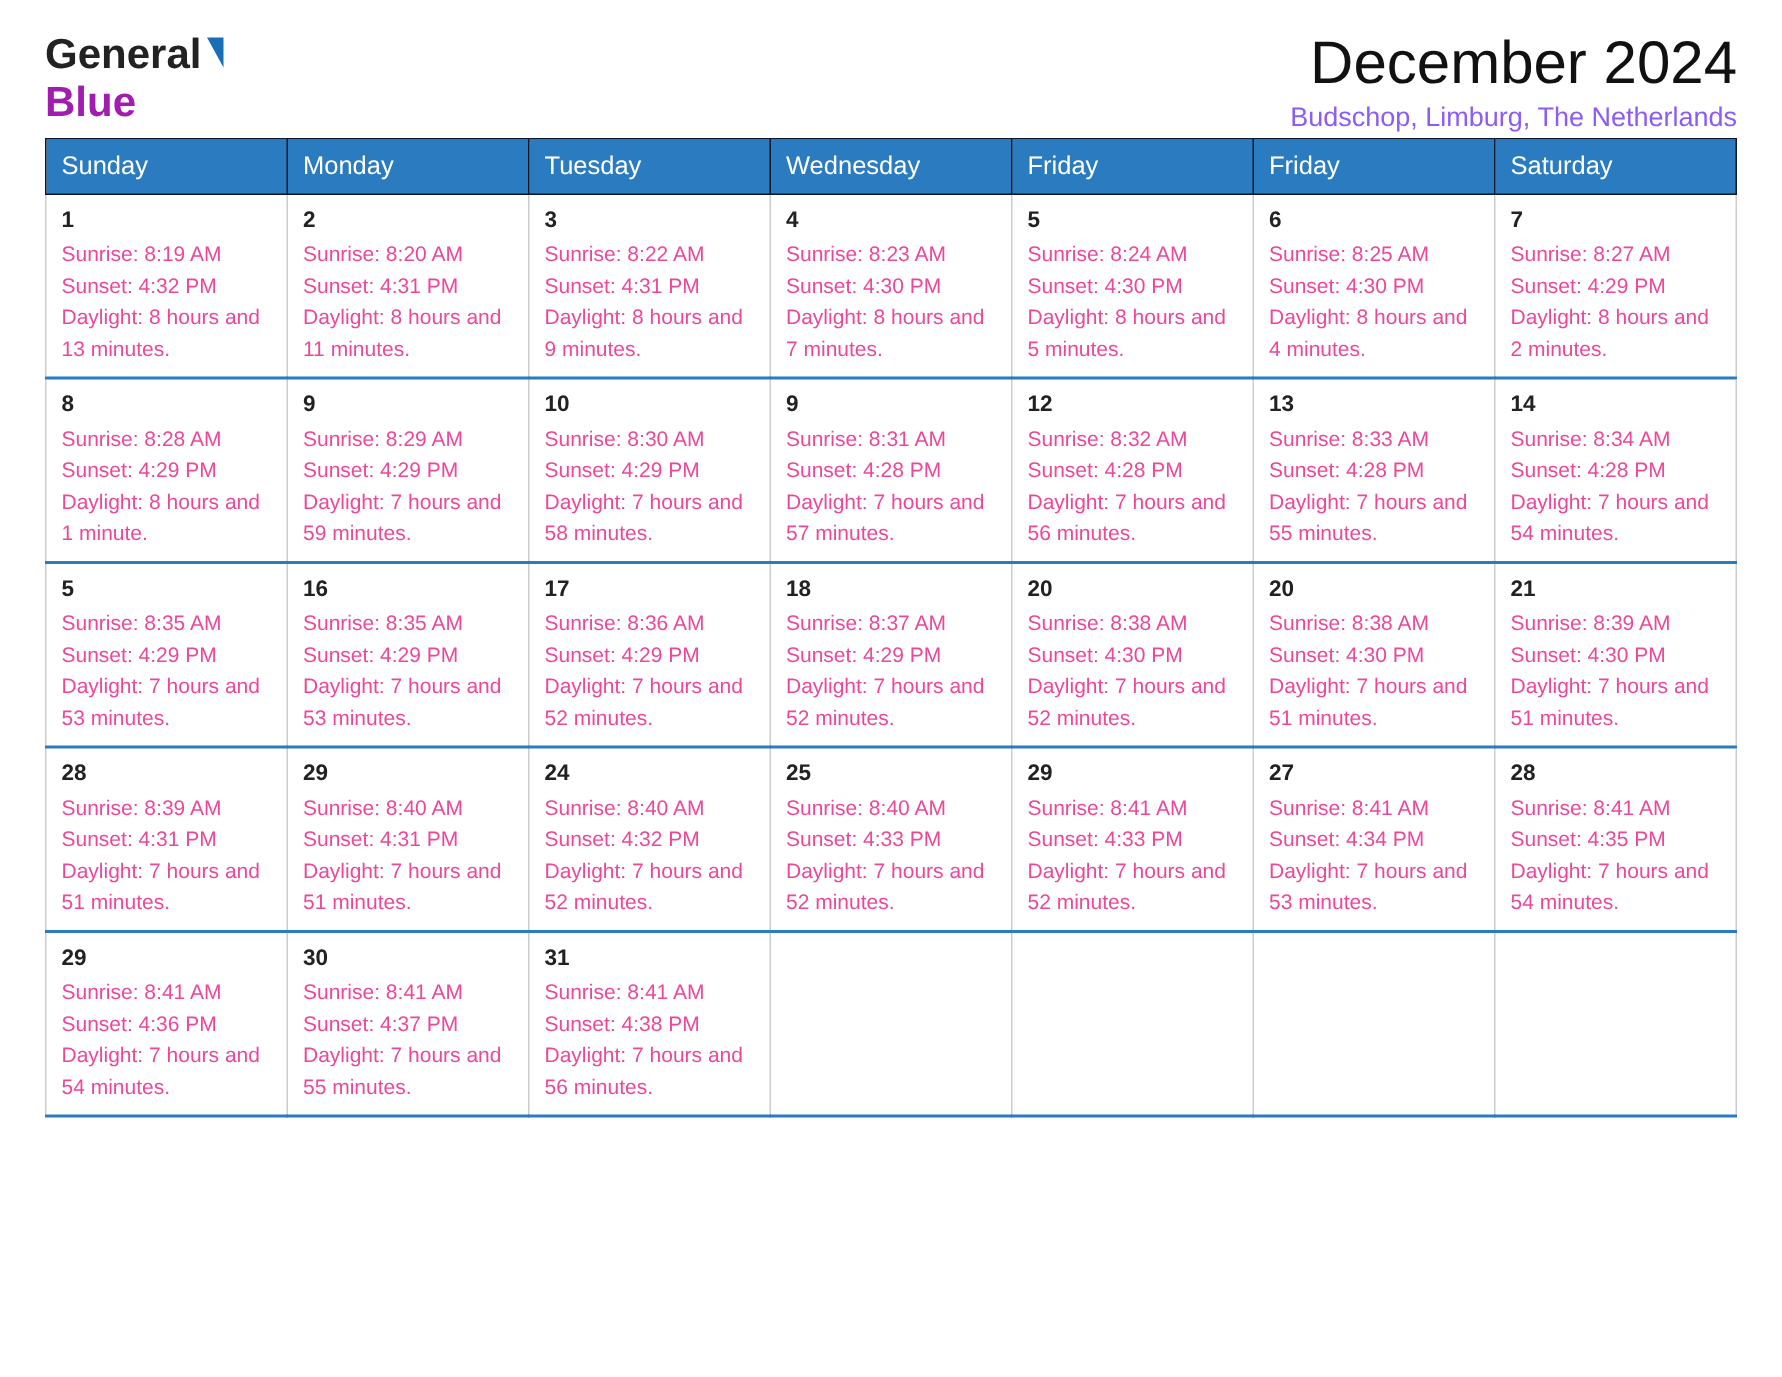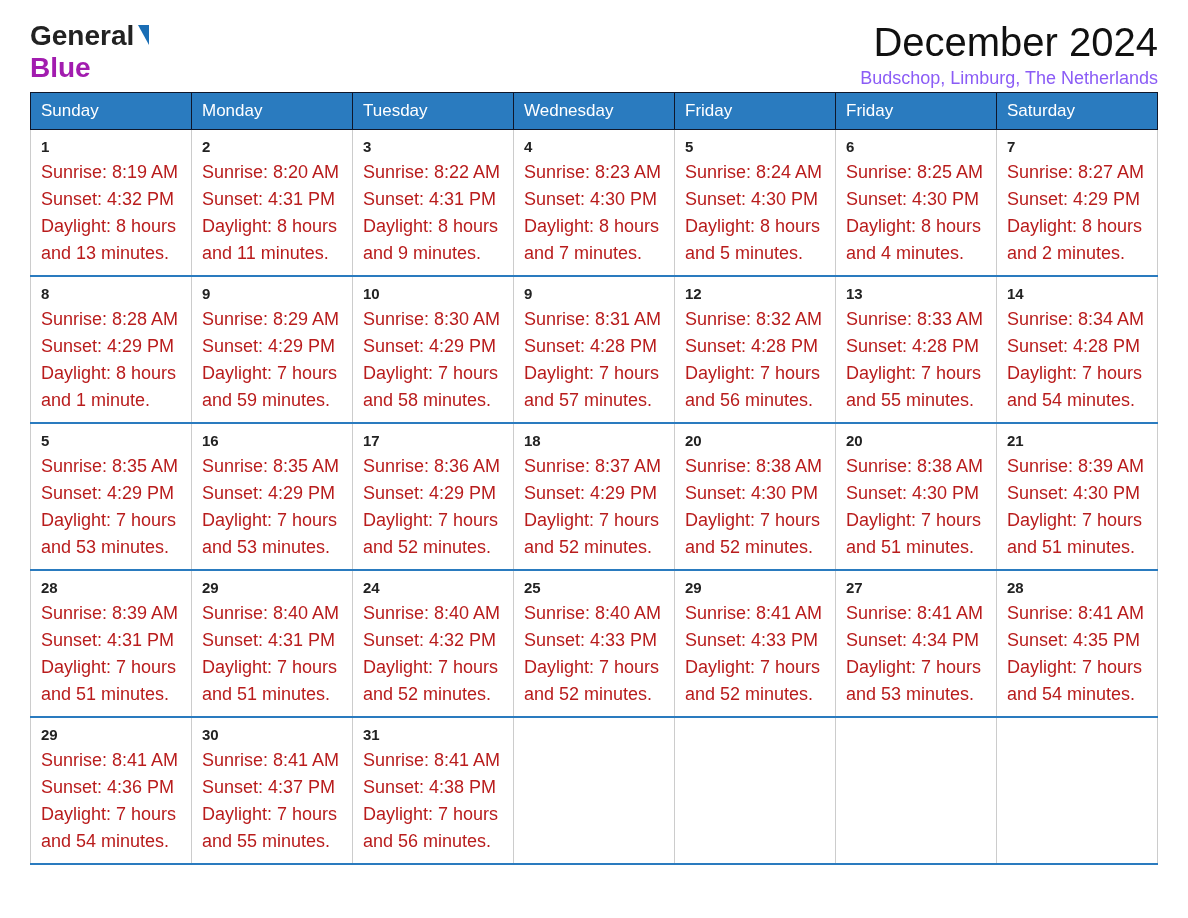--- a/index.html
+++ b/index.html
@@ -65,23 +65,23 @@
     tbody tr {
       border-bottom: 2px solid #2a7bbf;
     }
     .day-num {
       font-size: 15px;
       font-weight: bold;
       display: block;
       margin-bottom: 4px;
     }
     .day-info {
-      font-size: 18px;
+      font-size: 14px;
       line-height: 1.5;
-      color: #b91c1c;
+      color: #ec4899;
     }
     tbody tr td.empty {
       background: #fff;
     }
   </style>
 </head>
 <body>
 
 <div class="header">
   <div class="logo">

